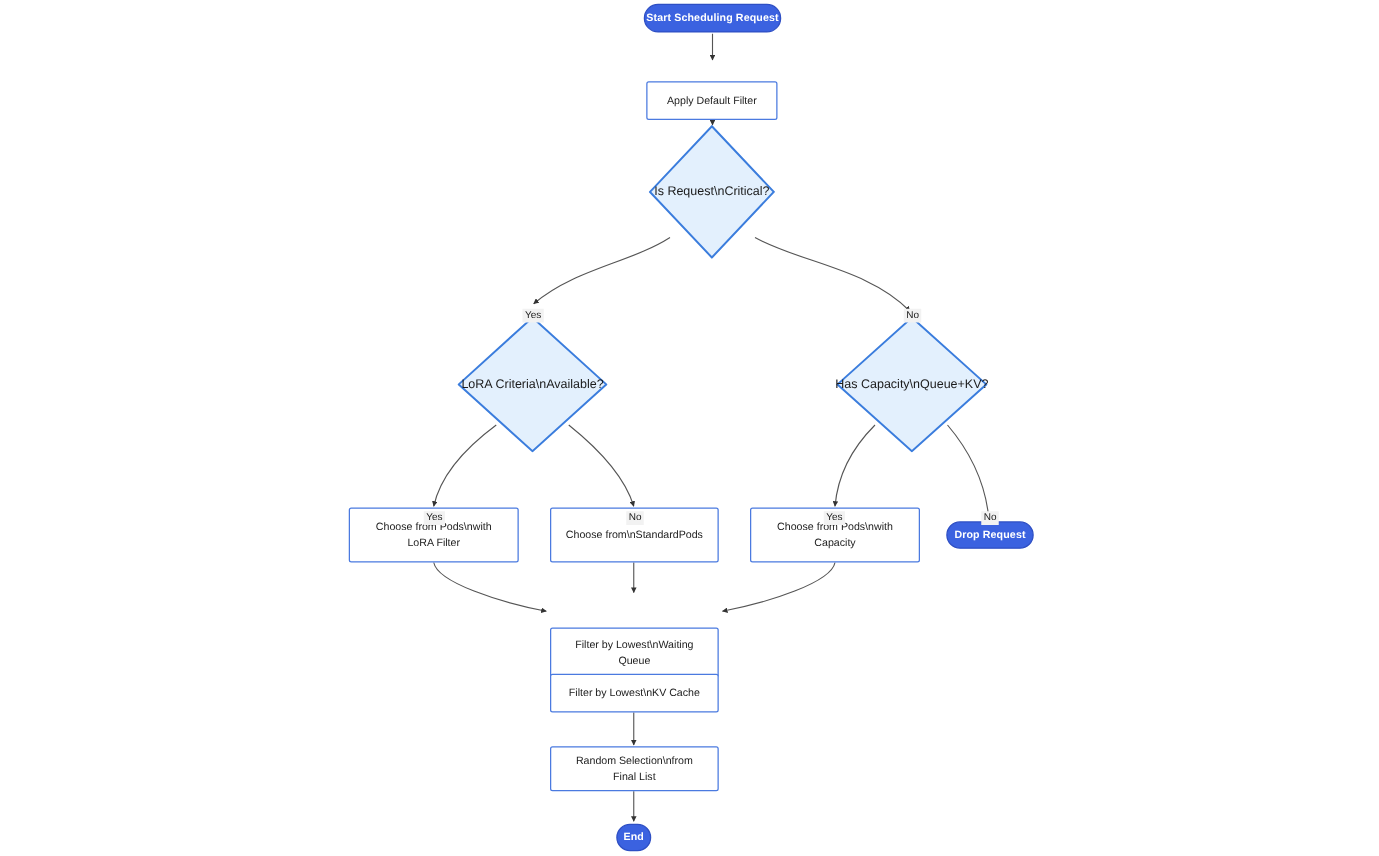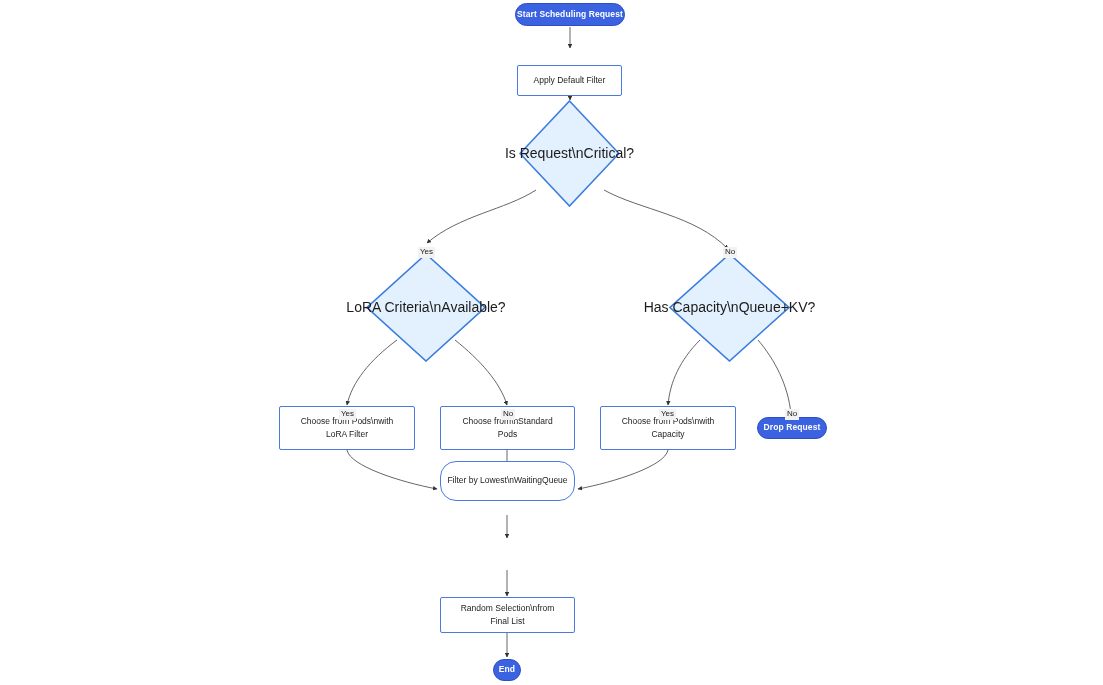--- a/index.html
+++ b/index.html
@@ -66,21 +66,21 @@
   .node-decision .diamond-shape {
     position: absolute;
     left: 0;
     top: 0;
     width: 100%;
     height: 100%;
   }
   .node-decision .decision-label {
     position: relative;
     z-index: 2;
-    font-size: 14px;
+    font-size: 10px;
     color: #1b1b1b;
     white-space: nowrap;
     line-height: 1.2;
   }
   .edge-label {
     position: absolute;
     background: #f2f2f2;
     color: #1b1b1b;
     font-size: 8px;
     line-height: 1.1;
@@ -159,39 +159,42 @@
       <polygon points="60.5,1 120,54.5 60.5,108 1,54.5" fill="#e3f0fd" stroke="#3b7ddd" stroke-width="1.6"></polygon>
     </svg>
     <span class="decision-label">Has Capacity\nQueue+KV?</span>
   </div>
 
   <div class="node node-process" style="left:279px; top:406px; width:136px; height:44px; flex-direction:column;">
     <span>Choose from Pods\nwith</span>
     <span>LoRA Filter</span>
   </div>
 
-  <div class="node node-process" style="left:440px; top:406px; width:135px; height:44px; flex-direction:column;">
+  <div class="node node-process" style="left:440px; top:406px; width:135px; height:44px; flex-direction:row;">
     <span>Choose from\nStandard</span>
     <span>Pods</span>
   </div>
 
   <div class="node node-process" style="left:600px; top:406px; width:136px; height:44px; flex-direction:column;">
     <span>Choose from Pods\nwith</span>
     <span>Capacity</span>
   </div>
 
   <div class="node node-terminal" style="left:757px; top:417px; width:70px; height:22px;">
     <span>Drop Request</span>
   </div>
 
-  <div class="node node-process" style="left:440px; top:461px; width:135px; height:40px; flex-direction:row;border-radius:16px;">
+  <div class="node node-process" style="left:440px; top:502px; width:135px; height:40px; flex-direction:column;">
     <span>Filter by Lowest\nWaiting</span>
     <span>Queue</span>
   </div>
 
+  <div class="node node-process" style="left:440px; top:539px; width:135px; height:31px;">
+    <span>Filter by Lowest\nKV Cache</span>
+  </div>
 
   <div class="node node-process" style="left:440px; top:597px; width:135px; height:36px; flex-direction:column;">
     <span>Random Selection\nfrom</span>
     <span>Final List</span>
   </div>
 
   <div class="node node-terminal" style="left:493px; top:659px; width:28px; height:22px;">
     <span>End</span>
   </div>
 

